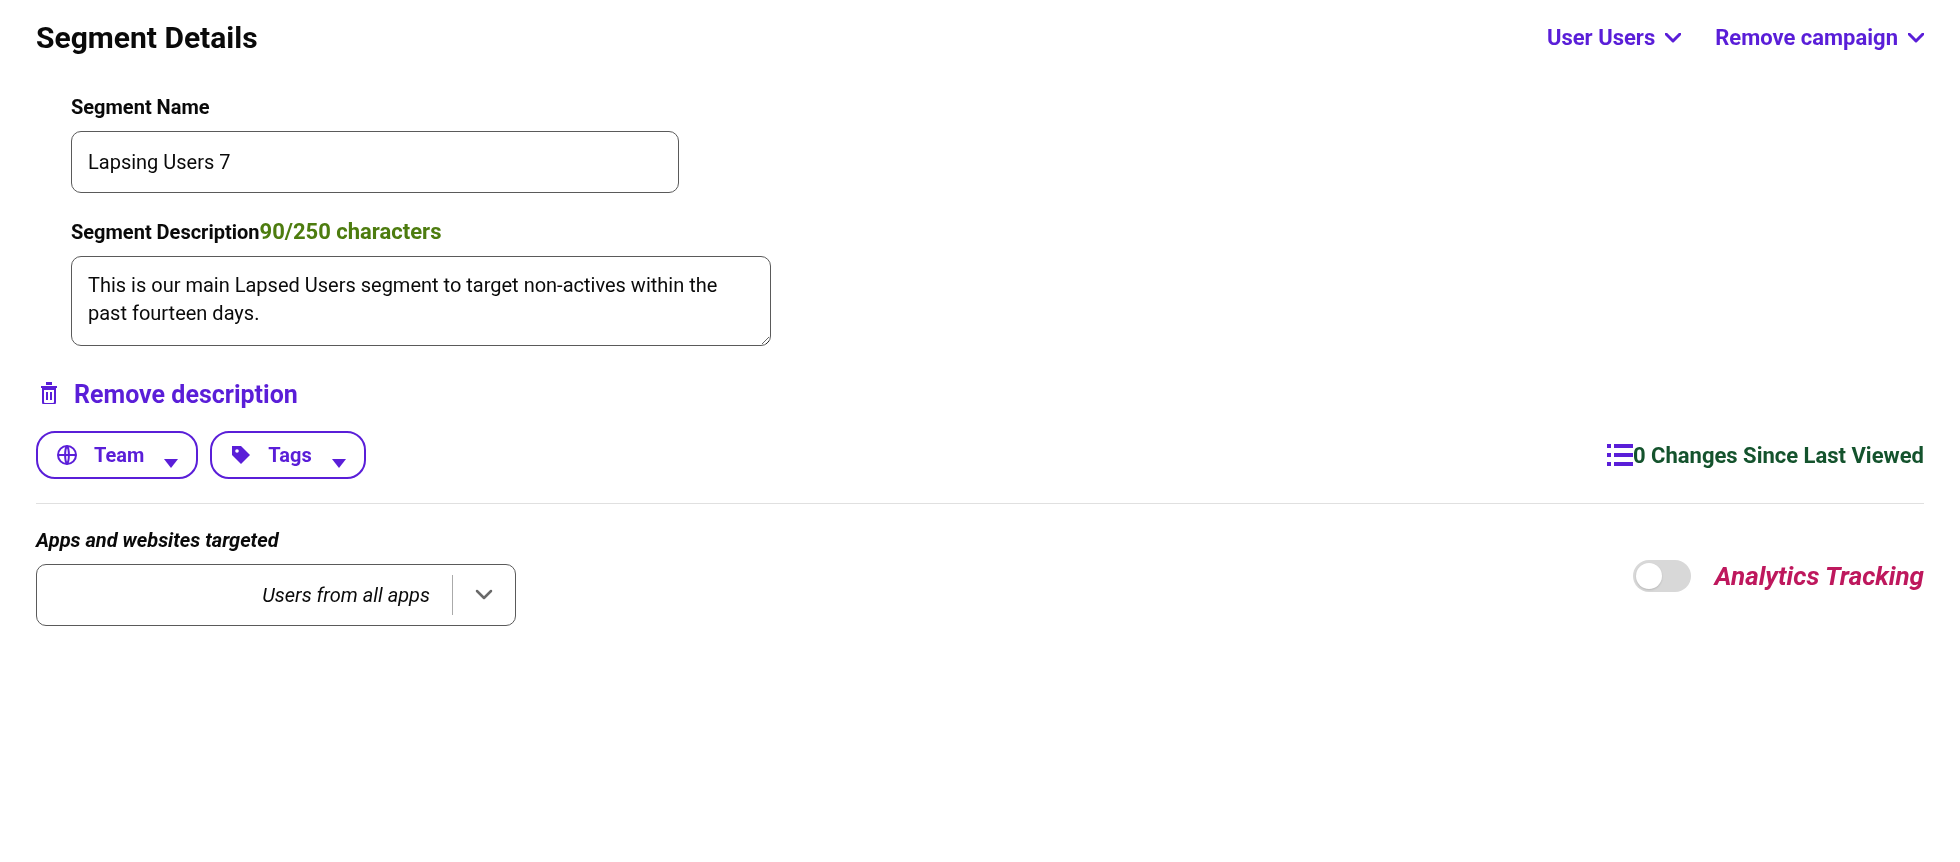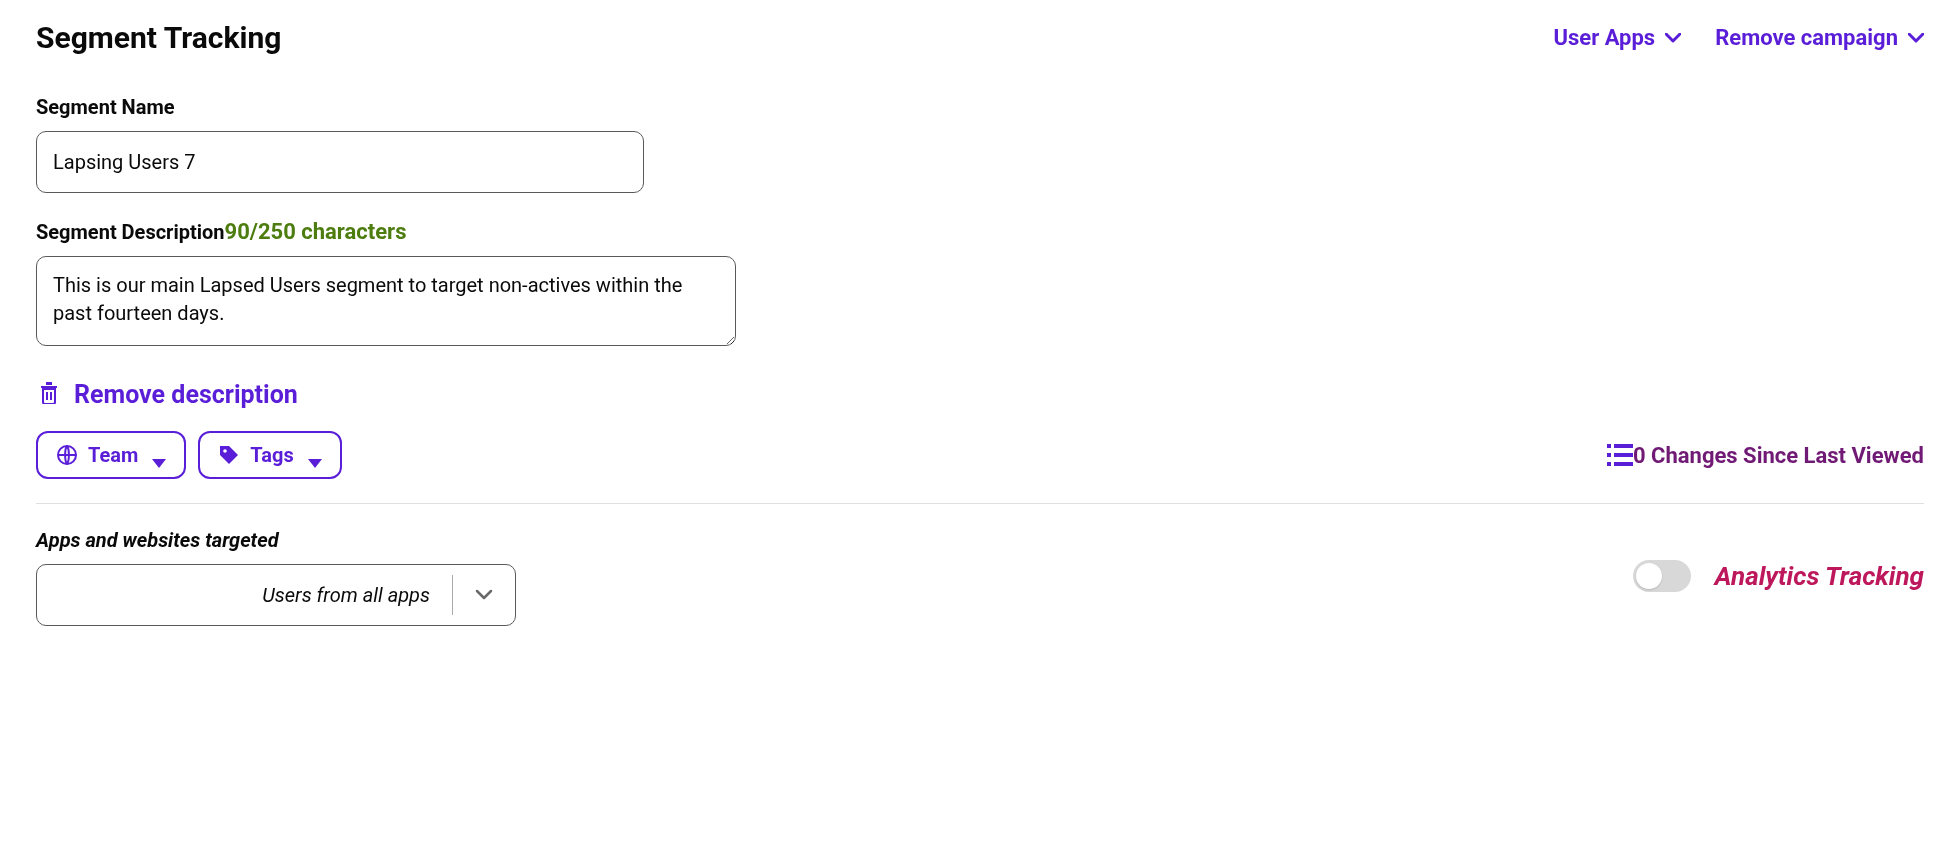--- a/index.html
+++ b/index.html
@@ -46,20 +46,21 @@
       height: 10px;
       display: inline-block;
     }
     .chevron-down svg {
       width: 100%;
       height: 100%;
       display: block;
     }
     .field-group {
       margin-bottom: 26px;
+      margin-left: 35px;
     }
     .field-label {
       font-size: 20px;
       font-weight: 700;
       color: #0a0a0a;
       margin-bottom: 12px;
       display: block;
     }
     .label-row {
       display: flex;
@@ -120,45 +121,45 @@
       align-items: center;
       margin-bottom: 24px;
     }
     .pill-group {
       display: flex;
       gap: 12px;
     }
     .pill-button {
       display: inline-flex;
       align-items: center;
-      gap: 10px;
+      gap: 16px;
       border: 2px solid #5a1ed8;
       background: #ffffff;
       color: #5a1ed8;
       font-size: 20px;
       font-weight: 700;
       padding: 10px 18px;
-      border-radius: 12px;
+      border-radius: 19px;
       cursor: pointer;
       font-family: inherit;
       justify-content: space-between;
     }
     .pill-icon {
       width: 22px;
       height: 22px;
     }
     .caret-down {
       width: 14px;
       height: 10px;
       margin-left: 4px;
     }
     .changes-link {
       display: inline-flex;
       align-items: center;
-      color: #701a75;
+      color: #14532d;
       font-size: 22px;
       font-weight: 700;
       cursor: pointer;
     }
     .list-icon {
       width: 26px;
       height: 22px;
     }
     .divider {
       height: 1px;
@@ -236,24 +237,24 @@
       font-weight: 700;
       color: #be185d;
     }
   </style>
 </head>
 <body>
 
 
 
 <div class="header-row">
-  <h1 class="page-title">Segment Tracking</h1>
+  <h1 class="page-title">Segment Details</h1>
   <div class="header-actions">
     <button class="header-action">
-      <span>User Apps</span>
+      <span>User Users</span>
       <span class="chevron-down">
         <svg viewBox="0 0 16 10" fill="none">
             <path d="M1 1 L8 8 L15 1" stroke="#5a1ed8" stroke-width="3" stroke-linecap="round" stroke-linejoin="round"></path>
           </svg>
       </span>
     </button>
     <button class="header-action">
       <span>Remove campaign</span>
       <span class="chevron-down">
         <svg viewBox="0 0 16 10" fill="none">

